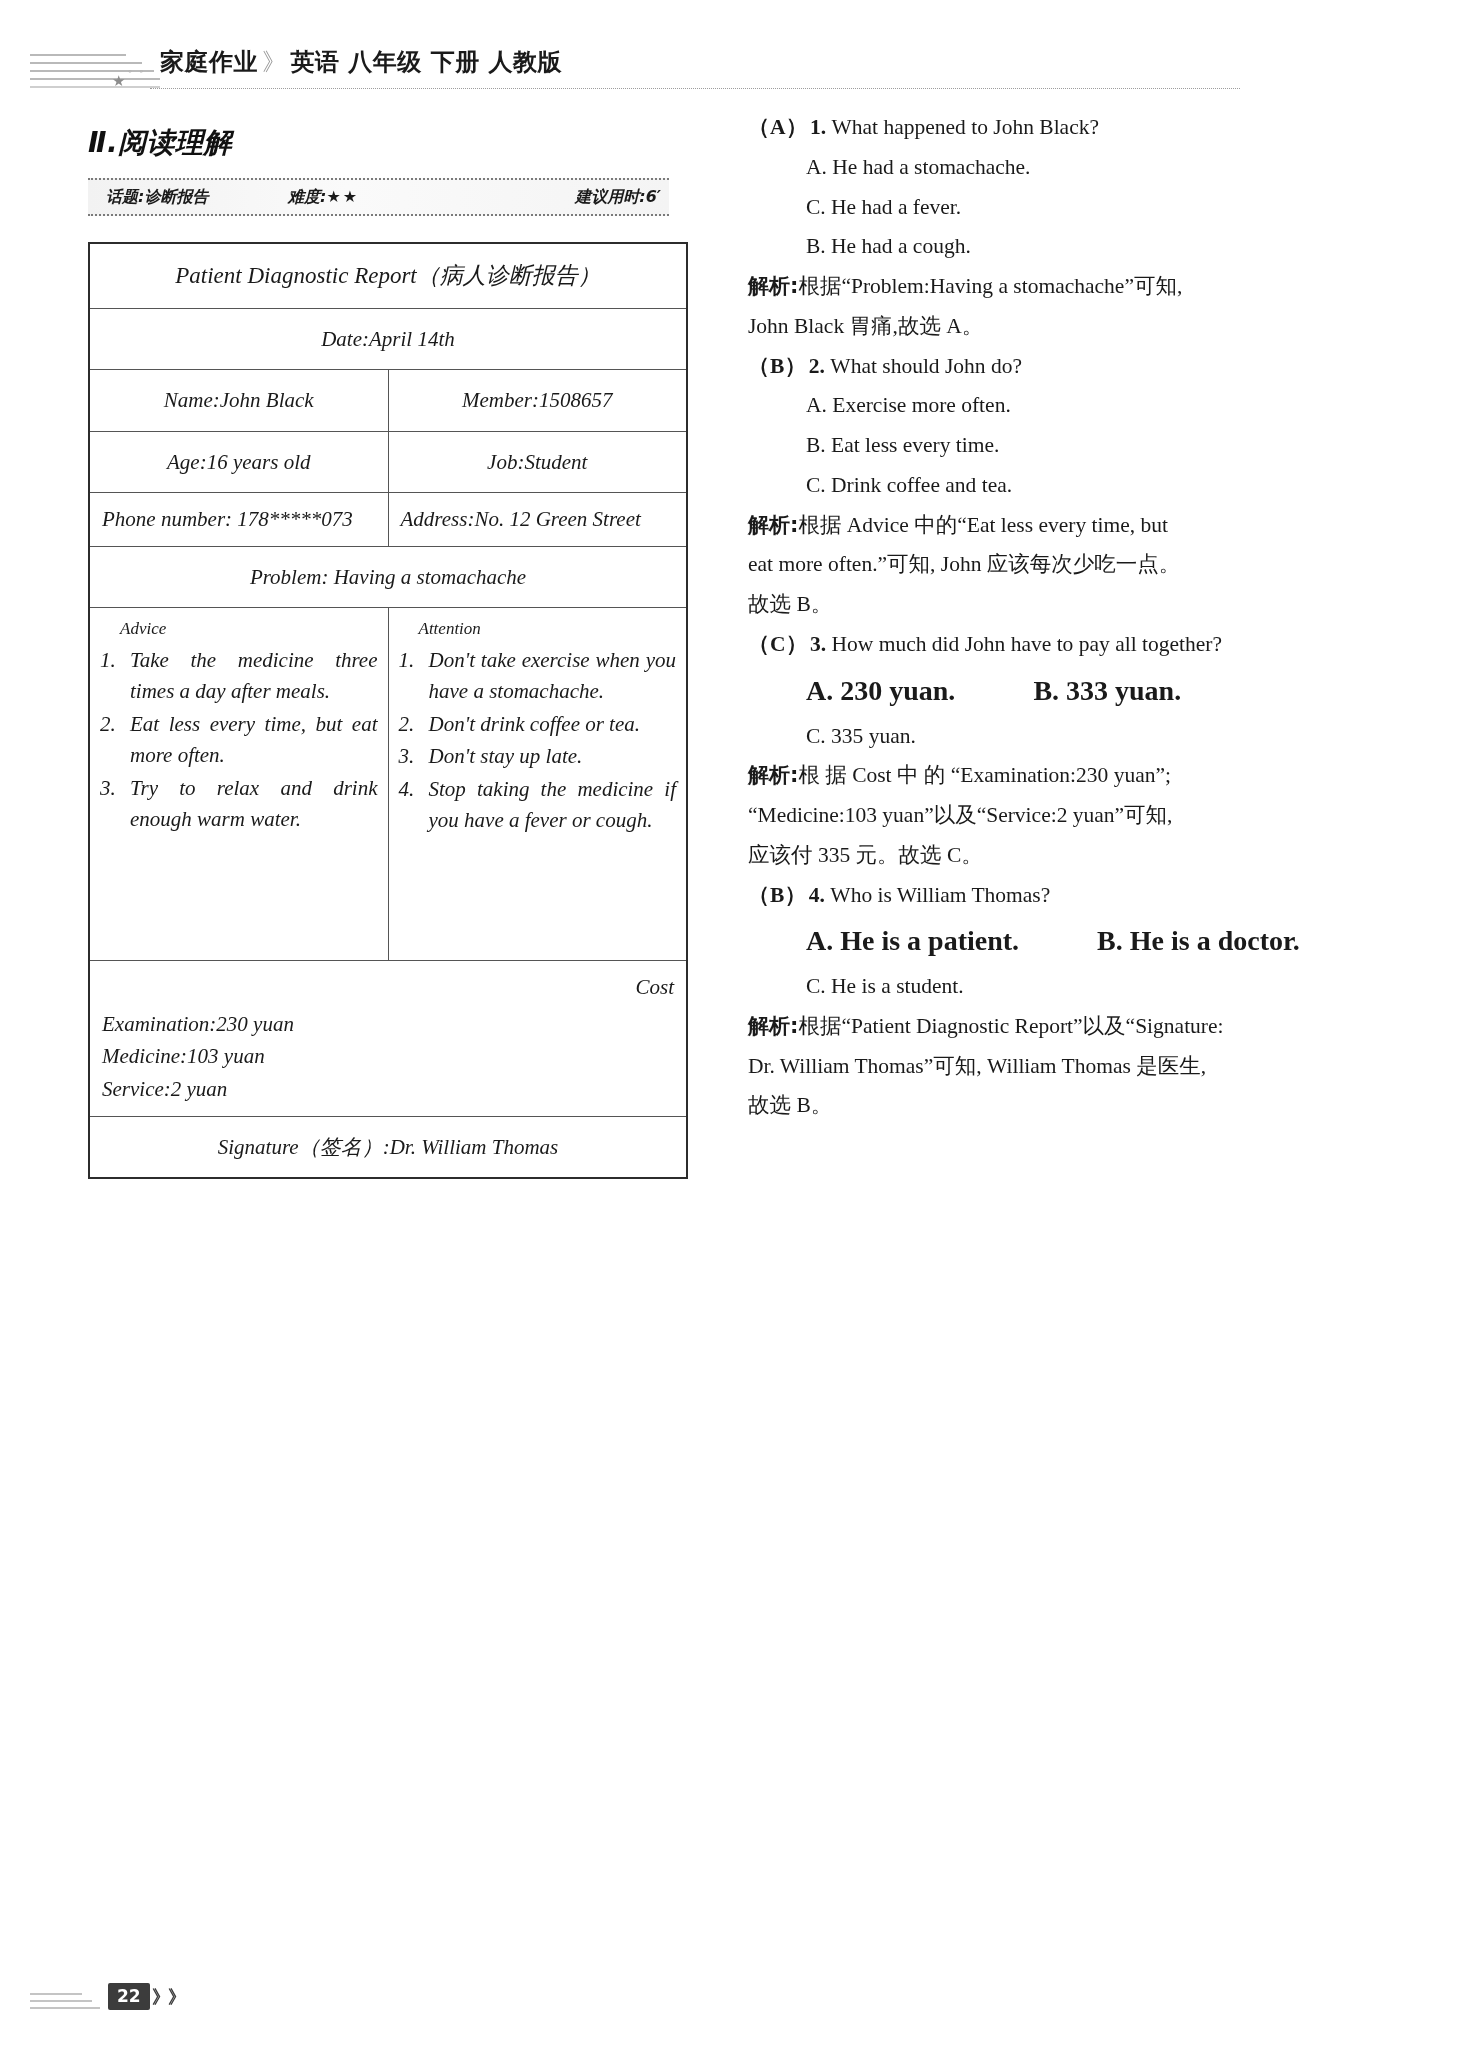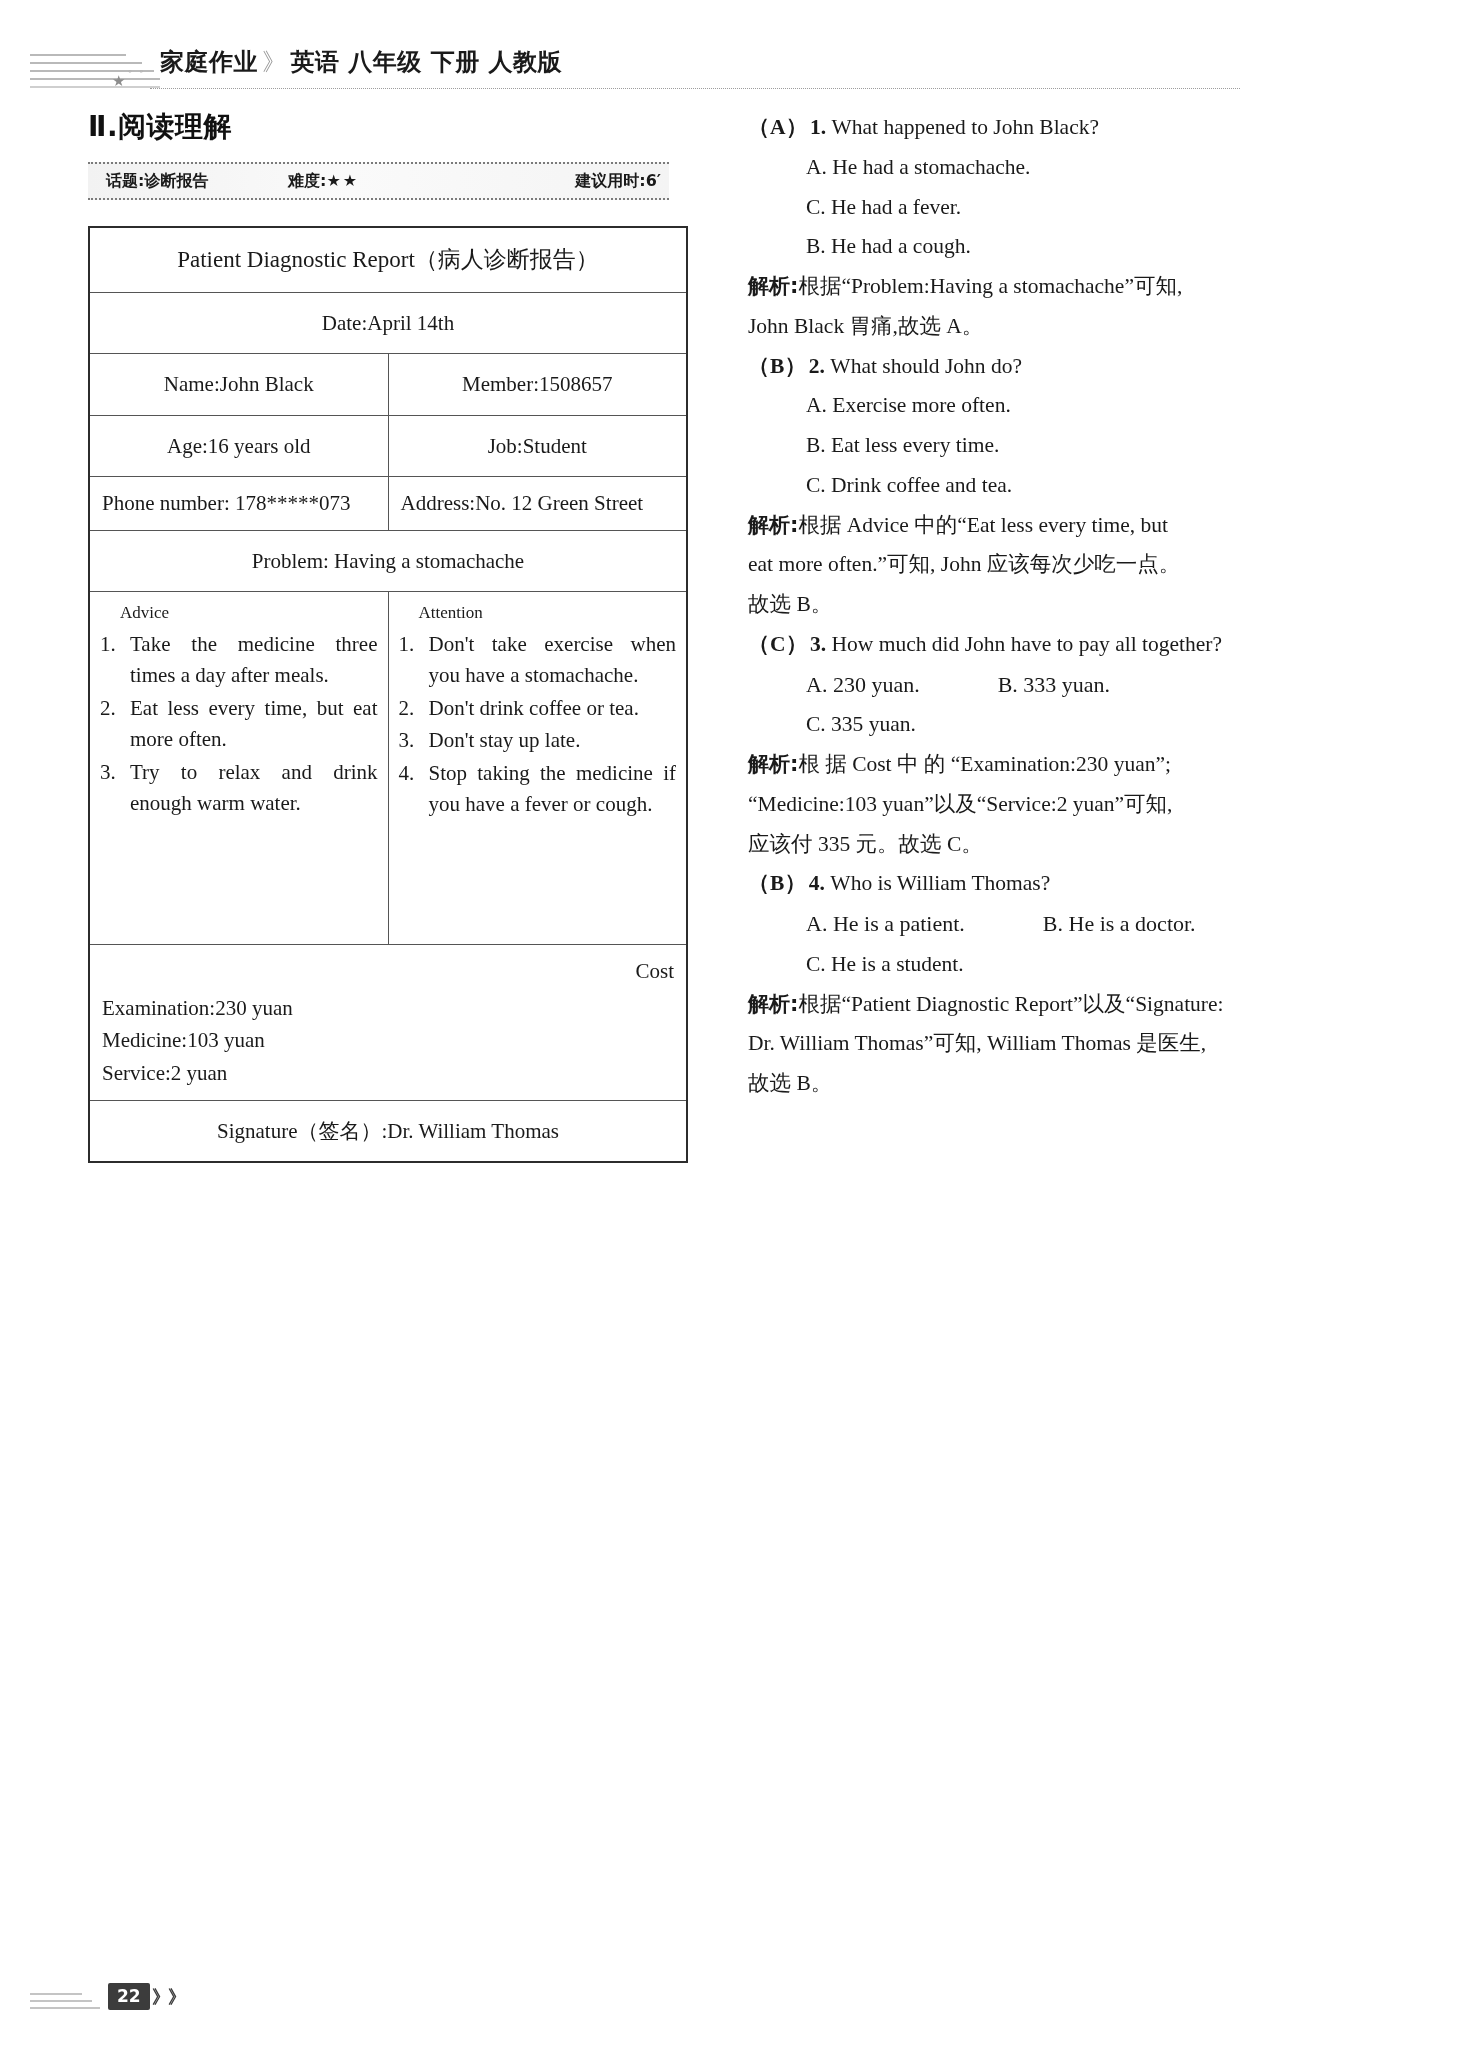--- a/index.html
+++ b/index.html
@@ -77,22 +77,23 @@
   }
 
   
   .columns {
     position: absolute;
     left: 0; top: 108px;
     width: 1480px;
   }
   .col-left {
     position: absolute;
-    left: 88px; top: 0;
+    left: 88px; top: 16px;
     width: 581px;
+    font-style: italic;
   }
   .col-right {
     position: absolute;
     left: 748px; top: 0;
     width: 620px;
   }
 
   
   .section-title {
     font-family: "DejaVu Sans", "Liberation Sans", sans-serif;
@@ -198,24 +199,25 @@
     font-weight: 700;
     padding-left: 2px;
   }
   .opt {
     font-size: 21.5px;
     line-height: 1.85;
     padding-left: 58px;
     white-space: nowrap;
   }
   .opt-pair {
-    font-size: 22px;
+    font-size: 28px;
     line-height: 1.85;
     padding-left: 58px;
     white-space: nowrap;
+    font-weight: bold;
   }
   .opt-pair .second { padding-left: 78px; }
   .exp {
     font-size: 21.5px;
     line-height: 1.85;
   }
   .exp b {
     font-family: "DejaVu Sans", "Liberation Sans", sans-serif;
     font-weight: 700;
     font-size: 21px;

